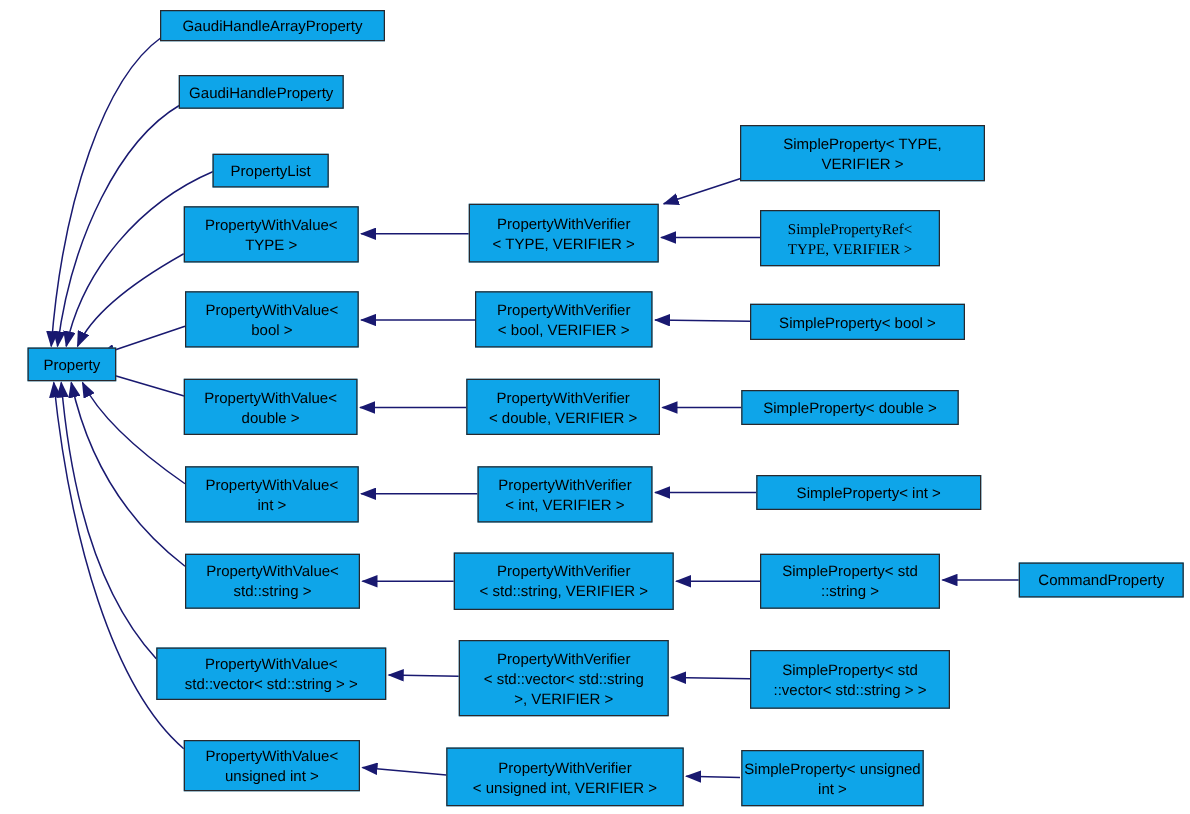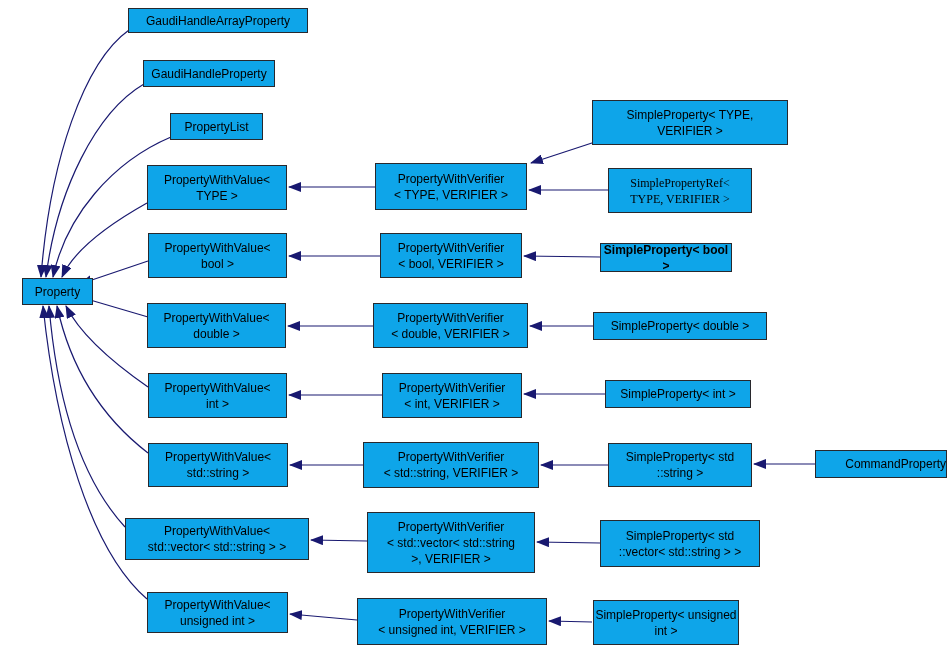--- a/index.html
+++ b/index.html
@@ -85,21 +85,21 @@
   <div class="node" style="left:22px; top:278px; width:71px; height:27px;">
       <span class="lbl">Property</span>
     </div>
 
   <div class="node" style="left:128px; top:8px; width:180px; height:25px;">
       <span class="lbl">GaudiHandleArrayProperty</span>
     </div>
   <div class="node" style="left:143px; top:60px; width:132px; height:27px;">
       <span class="lbl">GaudiHandleProperty</span>
     </div>
-  <div class="node" style="left:170px; top:113px; width:93px; height:27px;">
+  <div class="node" style="left:170px; top:123px; width:93px; height:27px;">
       <span class="lbl">PropertyList</span>
     </div>
   <div class="node" style="left:147px; top:165px; width:140px; height:45px;">
       <span class="lbl">PropertyWithValue&lt;
 TYPE &gt;</span>
     </div>
   <div class="node" style="left:148px; top:233px; width:139px; height:45px;">
       <span class="lbl">PropertyWithValue&lt;
 bool &gt;</span>
     </div>
@@ -155,39 +155,39 @@
     </div>
 
   <div class="node" style="left:592px; top:100px; width:196px; height:45px;">
       <span class="lbl">SimpleProperty&lt; TYPE,
 VERIFIER &gt;</span>
     </div>
   <div class="node" style="left:608px; top:168px; width:144px; height:45px;font-family:Liberation Serif, serif;">
       <span class="lbl">SimplePropertyRef&lt;
 TYPE, VERIFIER &gt;</span>
     </div>
-  <div class="node" style="left:600px; top:243px; width:132px; height:29px;font-weight:bold;">
+  <div class="node" style="left:600px; top:243px; width:172px; height:29px;">
       <span class="lbl">SimpleProperty&lt; bool &gt;</span>
     </div>
   <div class="node" style="left:593px; top:312px; width:174px; height:28px;">
       <span class="lbl">SimpleProperty&lt; double &gt;</span>
     </div>
-  <div class="node" style="left:605px; top:380px; width:146px; height:28px;">
+  <div class="node" style="left:605px; top:380px; width:180px; height:28px;">
       <span class="lbl">SimpleProperty&lt; int &gt;</span>
     </div>
   <div class="node" style="left:608px; top:443px; width:144px; height:44px;">
       <span class="lbl">SimpleProperty&lt; std
 ::string &gt;</span>
     </div>
   <div class="node" style="left:600px; top:520px; width:160px; height:47px;">
       <span class="lbl">SimpleProperty&lt; std
 ::vector&lt; std::string &gt; &gt;</span>
     </div>
   <div class="node" style="left:593px; top:600px; width:146px; height:45px;">
       <span class="lbl">SimpleProperty&lt; unsigned
 int &gt;</span>
     </div>
 
-  <div class="node" style="left:815px; top:450px; width:132px; height:28px;justify-content:flex-end;">
+  <div class="node" style="left:815px; top:450px; width:132px; height:28px;">
       <span class="lbl">CommandProperty</span>
     </div>
 
 </div>
 
 </body></html>

